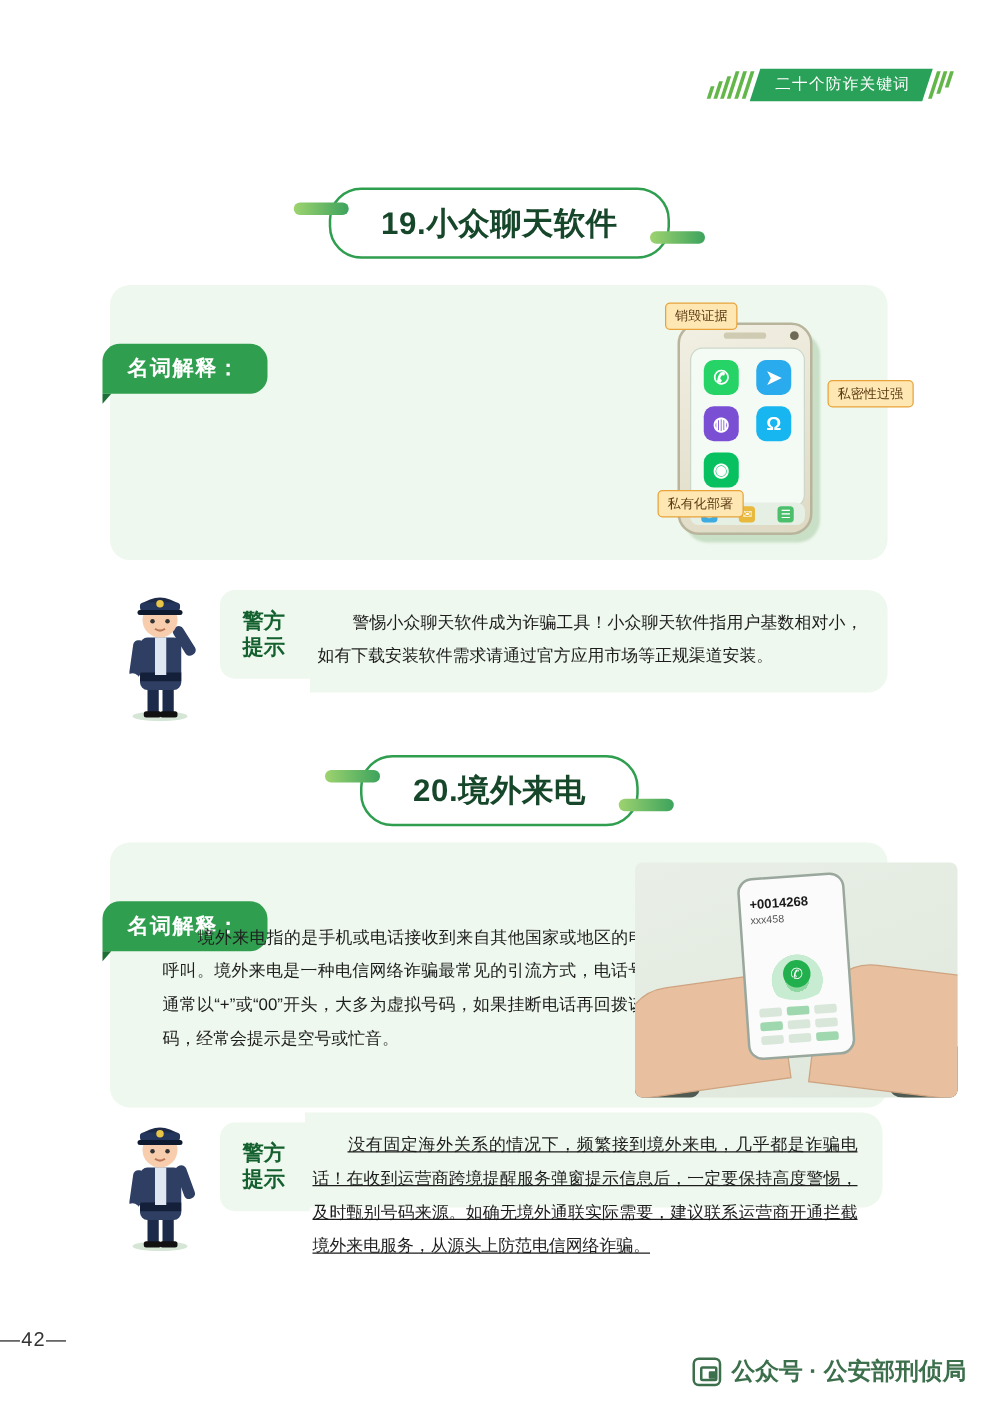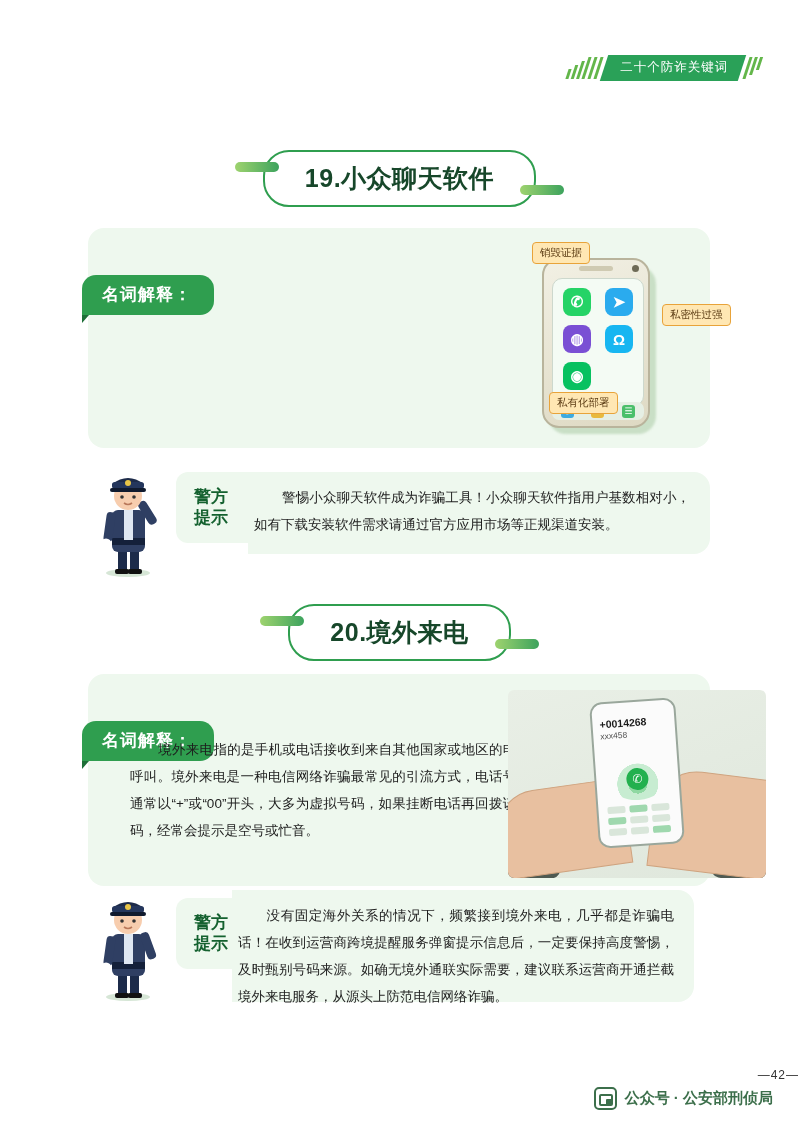--- a/index.html
+++ b/index.html
@@ -152,34 +152,34 @@
     color: #1d1d1d;
     text-align: justify;
     padding: 12px 20px 12px 6px;
   }
 
   
   .page-number {
     position: absolute;
     left: 0; right: 0;
     bottom: 42px;
-    text-align: right;
-    font-size: 12px;
+    text-align: left;
+    font-size: 16px;
     color: #333;
     letter-spacing: 1px;
   }
   .watermark {
     position: absolute;
     right: 26px;
     bottom: 14px;
     display: flex;
     align-items: center;
     gap: 8px;
     color: #3c6f4b;
-    font-size: 15px;
+    font-size: 19px;
     font-weight: bold;
   }
   .wm-icon {
     width: 23px; height: 23px;
     border: 2.5px solid #3c6f4b;
     border-radius: 5px;
     position: relative;
   }
   .wm-icon::before {
     content: "";
@@ -293,21 +293,21 @@
     font-size: 10.5px;
     color: #5a3a12;
     background: #ffe7b3;
     border: 1px solid #e8a33a;
     border-radius: 4px;
     padding: 3px 7px;
     white-space: nowrap;
   }
   .tag.t1 { left: 12px; top: 0px; }
   .tag.t2 { left: 142px; top: 62px; }
-  .tag.t3 { left: 6px; top: 150px; margin-left: 23px; }
+  .tag.t3 { left: 6px; top: 150px; }
 
   
   .illus2 {
     position: absolute;
     left: 508px;
     top: 690px;
     width: 258px;
     height: 188px;
     background: linear-gradient(160deg,#e9efe6,#dfe7dc);
     border-radius: 6px;
@@ -548,21 +548,21 @@
     <circle cx="34" cy="45" r="1.8" fill="#333"></circle>
     <circle cx="46" cy="45" r="1.8" fill="#333"></circle>
     <path d="M36 51 q4 3 8 0" stroke="#b9785a" stroke-width="1.6" fill="none"></path>
   </svg>
 </div>
 
 <div class="tip-badge" style="left:176px; top:898px; width:72px;">
   <div>警方</div>
   <div>提示</div>
 </div>
-<div class="tip-body" style="left:232px; top:890px; width:462px; height:112px;">
+<div class="tip-body" style="left:244px; top:890px; width:462px; height:76px;text-decoration:underline;">
   <span class="indent"></span><span>没有固定海外关系的情况下，频繁接到境外来电，几乎都是诈骗电话！在收到运营商跨境提醒服务弹窗提示信息后，一定要保持高度警惕，及时甄别号码来源。如确无境外通联实际需要，建议联系运营商开通拦截境外来电服务，从源头上防范电信网络诈骗。</span>
 </div>
 
 <div class="page-number">—42—</div>
 
 <div class="watermark">
   <span class="wm-icon"></span>
   <span>公众号 · 公安部刑侦局</span>
 </div>
 

